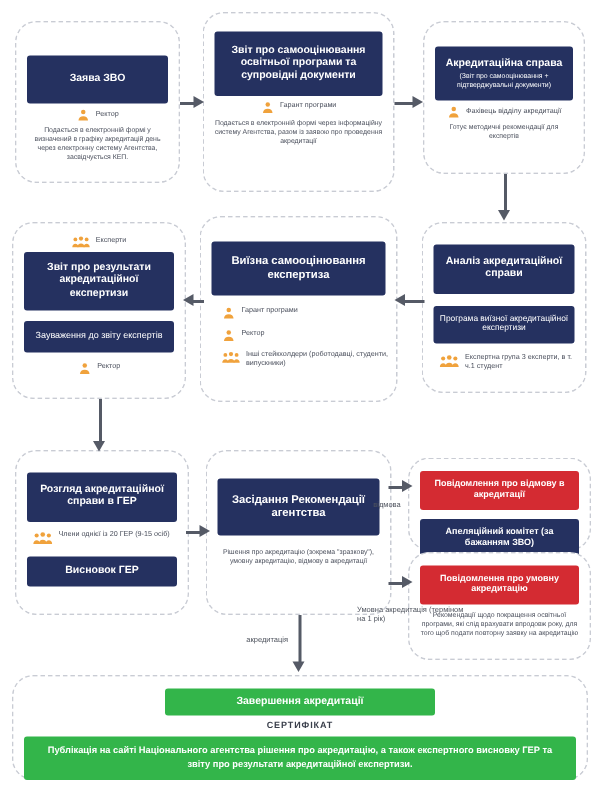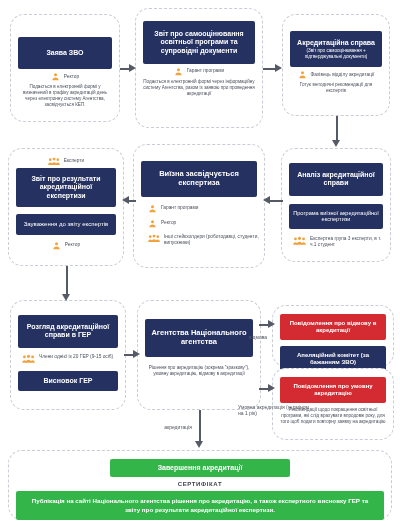--- a/index.html
+++ b/index.html
@@ -150,21 +150,21 @@
         <svg width="9" height="9" viewBox="0 0 24 24">
             <circle cx="12" cy="7" r="4" fill="#f0a23c"></circle>
             <path d="M3.5 22c0-4.7 3.8-7.5 8.5-7.5s8.5 2.8 8.5 7.5z" fill="#f0a23c"></path>
           </svg>
       </span>
       <span class="role-txt">Ректор</span>
     </div>
   </div>
 
   <div class="card" id="card-onsite">
-    <div class="plate" style="margin-top:10px;font-size:7.5px;padding:9px 5px;">Виїзна засвідчується експертиза</div>
+    <div class="plate" style="margin-top:10px;font-size:7.5px;padding:9px 5px;">Виїзна самооцінювання експертиза</div>
     <div class="role" style="margin-top:7px;">
       <span class="ico">
         <svg width="9" height="9" viewBox="0 0 24 24">
             <circle cx="12" cy="7" r="4" fill="#f0a23c"></circle>
             <path d="M3.5 22c0-4.7 3.8-7.5 8.5-7.5s8.5 2.8 8.5 7.5z" fill="#f0a23c"></path>
           </svg>
       </span>
       <span class="role-txt">Гарант програми</span>
     </div>
     <div class="role" style="margin-top:6px;">
@@ -221,21 +221,21 @@
             <path d="M9.5 20c0-4.6 2.8-7 6.5-7s6.5 2.4 6.5 7z" fill="#f0a23c"></path>
             <path d="M20.5 20c0-4 2.5-6.2 5.5-6.2s5.5 2.2 5.5 6.2z" fill="#f0a23c"></path>
           </svg>
       </span>
       <span class="role-txt">Члени однієї із 20 ГЕР (9-15 осіб)</span>
     </div>
     <div class="plate" style="font-size:7px;padding:6px 4px;margin-top:7px;">Висновок ГЕР</div>
   </div>
 
   <div class="card" id="card-agency">
-    <div class="plate" style="margin-top:12px;font-size:7.5px;padding:10px 5px;">Агентства Національного агентства</div>
+    <div class="plate" style="margin-top:12px;font-size:7.5px;padding:10px 5px;">Засідання Рекомендації агентства</div>
     <div class="note" style="margin-top:8px;">Рішення про акредитацію (зокрема "зразкову"), умовну акредитацію, відмову в акредитації</div>
   </div>
 
   <div class="card" id="card-refusal">
     <div class="plate red" style="margin-top:2px;font-size:6px;padding:6px 4px;">Повідомлення про відмову в акредитації</div>
     <div class="plate" style="font-size:6px;padding:6px 4px;margin-top:6px;">Апеляційний комітет (за бажанням ЗВО)</div>
   </div>
 
   <div class="card" id="card-conditional">
     <div class="plate red" style="margin-top:2px;font-size:6px;padding:6px 4px;">Повідомлення про умовну акредитацію</div>

